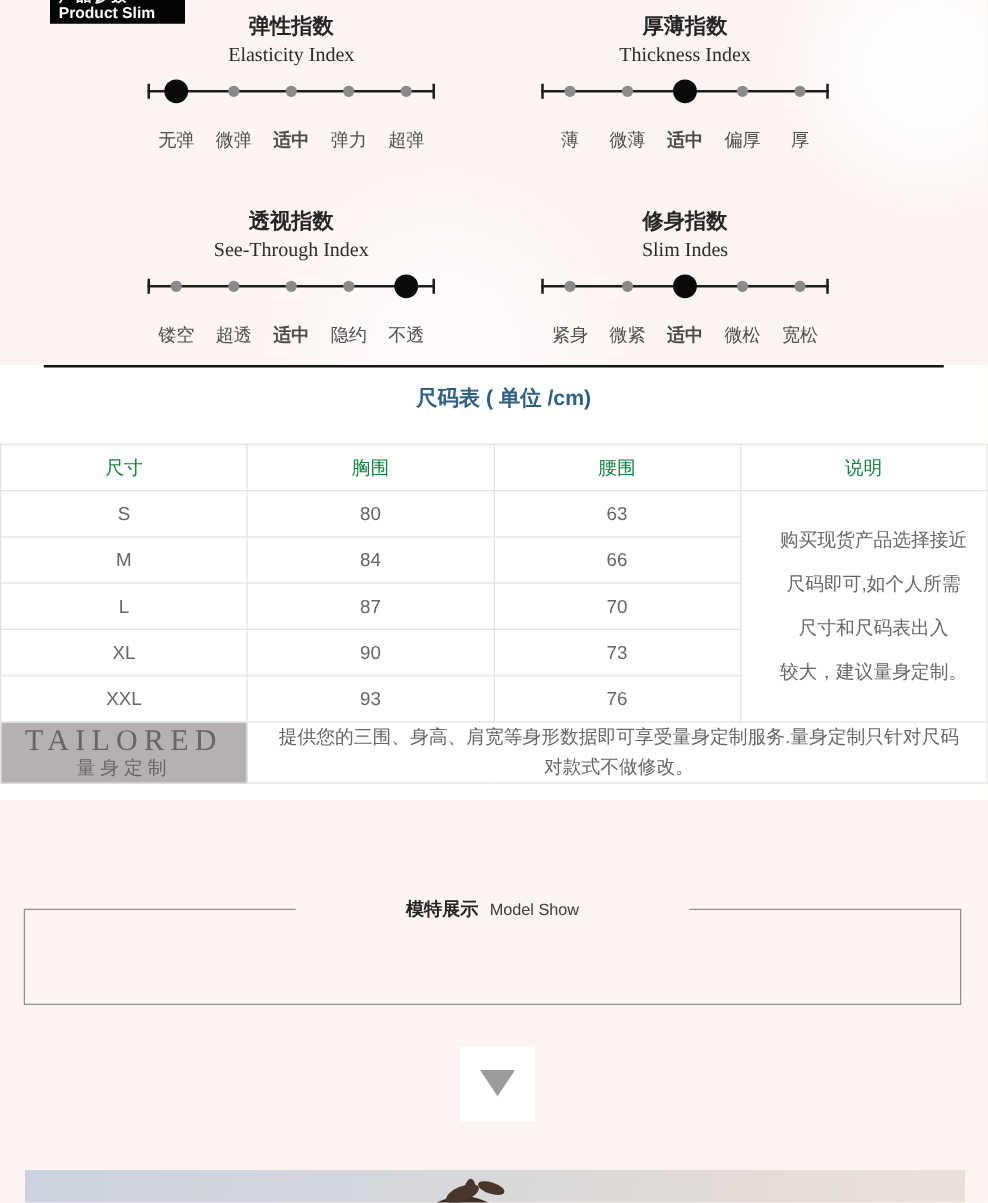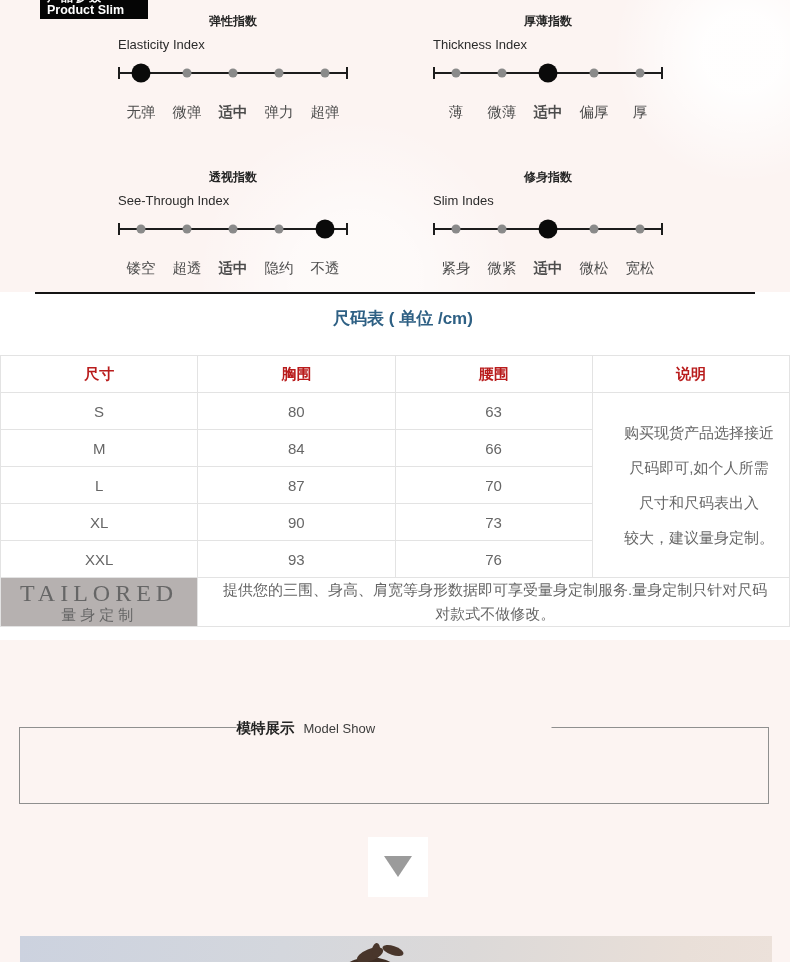--- a/index.html
+++ b/index.html
@@ -13,55 +13,55 @@
          #fcf4f2;}
   .spec-badge{position:absolute;left:40px;top:0;width:108px;height:19px;
               background:#050505;color:#fff;overflow:hidden;}
   .badge-cut{font-size:12px;font-weight:bold;letter-spacing:2px;line-height:12px;
              margin:-9px 0 0 7px;white-space:nowrap;}
   .badge-main{font-size:12.5px;font-weight:bold;line-height:15px;margin:0 0 0 7px;white-space:nowrap;}
   .idx-grid{display:flex;flex-wrap:wrap;padding-top:9px;}
   .index-block{width:230px;}
   .b0{margin-left:118px;} .b1{margin-left:85px;}
   .b2{margin-left:118px;margin-top:40px;} .b3{margin-left:85px;margin-top:40px;}
-  .idx-title{text-align:center;font-size:12px;font-weight:bold;color:#252525;height:26px;line-height:24px;}
-  .idx-sub{text-align:left;font-size:13px;color:#2b2b2b;height:24px;line-height:20px;
-           font-family:Liberation Sans, sans-serif;}
+  .idx-title{text-align:center;font-size:17px;font-weight:bold;color:#252525;height:26px;line-height:24px;}
+  .idx-sub{text-align:center;font-size:16px;color:#2b2b2b;height:24px;line-height:20px;
+           font-family:Liberation Serif, serif;}
   .scale{position:relative;height:24px;margin-top:2px;}
   .scale-line{position:absolute;left:0;right:0;top:11px;height:2px;background:#1c1c1c;}
   .tick{position:absolute;top:6px;width:2px;height:12px;background:#1c1c1c;}
   .tick.l{left:0;} .tick.r{right:0;}
   .dot{position:absolute;top:12px;transform:translate(-50%,-50%);width:9px;height:9px;
        border-radius:50%;background:#8a8a8a;}
   .dot.active{width:19px;height:19px;background:#0a0a0a;}
   .p1{left:10%;} .p2{left:30%;} .p3{left:50%;font-weight:bold;} .p4{left:70%;} .p5{left:90%;}
   .scale-labels{position:relative;height:22px;margin-top:18px;}
   .scale-labels span{position:absolute;transform:translateX(-50%);font-size:14.5px;
                      color:#4c4c4c;white-space:nowrap;}
   
   .size-section{background:#ffffff;padding-bottom:13px;}
   .divider{height:2px;background:#141414;margin:0 35px;}
   .size-title{margin:14px 0 25px;height:22px;line-height:22px;text-align:center;
               font-size:17px;font-weight:bold;color:#2e6084;padding-left:16px;}
   table.size{width:100%;border-collapse:collapse;table-layout:fixed;}
   table.size th, table.size td{border:1px solid #e3e3e3;text-align:center;height:34px;
               font-size:15px;color:#666;font-weight:normal;}
-  table.size th{color:#b91c1c;font-weight:bold;}
+  table.size th{color:#15803d;font-weight:normal;}
   td.note{text-align:left;padding:0 12px 0 28px;line-height:35px;white-space:pre-line;
           color:#555;vertical-align:middle;}
   td.tailored-badge{height:54px;background:#b6b1b0;border-color:#b6b1b0;color:#fff;}
   .t-en{font-family:"Liberation Serif",serif;font-size:24px;letter-spacing:5px;line-height:25px;}
   .t-cn{font-size:15px;letter-spacing:4px;line-height:18px;}
   td.tailored-desc{text-align:left;padding:0 10px 0 13px;color:#3d3d3d;
                    line-height:24px;white-space:pre-line;}
   
   .model-section{position:relative;height:331px;}
   .model-box{position:absolute;left:19px;right:21px;top:87px;height:75px;border:1px solid #8f8f8f;}
   .model-title-wrap{position:absolute;left:50%;top:-11px;transform:translateX(-50%);
-                    width:315px;height:22px;line-height:22px;background:#fcf4f2;text-align:left;
+                    width:315px;height:22px;line-height:22px;background:#fcf4f2;text-align:center;
                     white-space:nowrap;}
   .mt-cn{font-size:14.5px;font-weight:bold;color:#232323;}
   .mt-en{font-size:13px;color:#3c3c3c;margin-left:9px;}
   .tri-box{position:absolute;left:368px;top:197px;width:60px;height:60px;background:#ffffff;}
   .triangle{position:absolute;left:50%;top:19px;transform:translateX(-50%);width:0;height:0;
             border-left:14px solid transparent;border-right:14px solid transparent;
             border-top:21px solid #9b9b9b;}
   .photo{position:absolute;left:20px;right:18px;top:296px;height:36px;overflow:hidden;
          background:linear-gradient(100deg,#ccd2df 0%,#d4d7dd 35%,#dcd9d8 60%,#e9dfd8 88%,#ece1da 100%);}
   .hair{position:absolute;left:310px;top:21px;width:80px;height:42px;background:#3e2d23;

